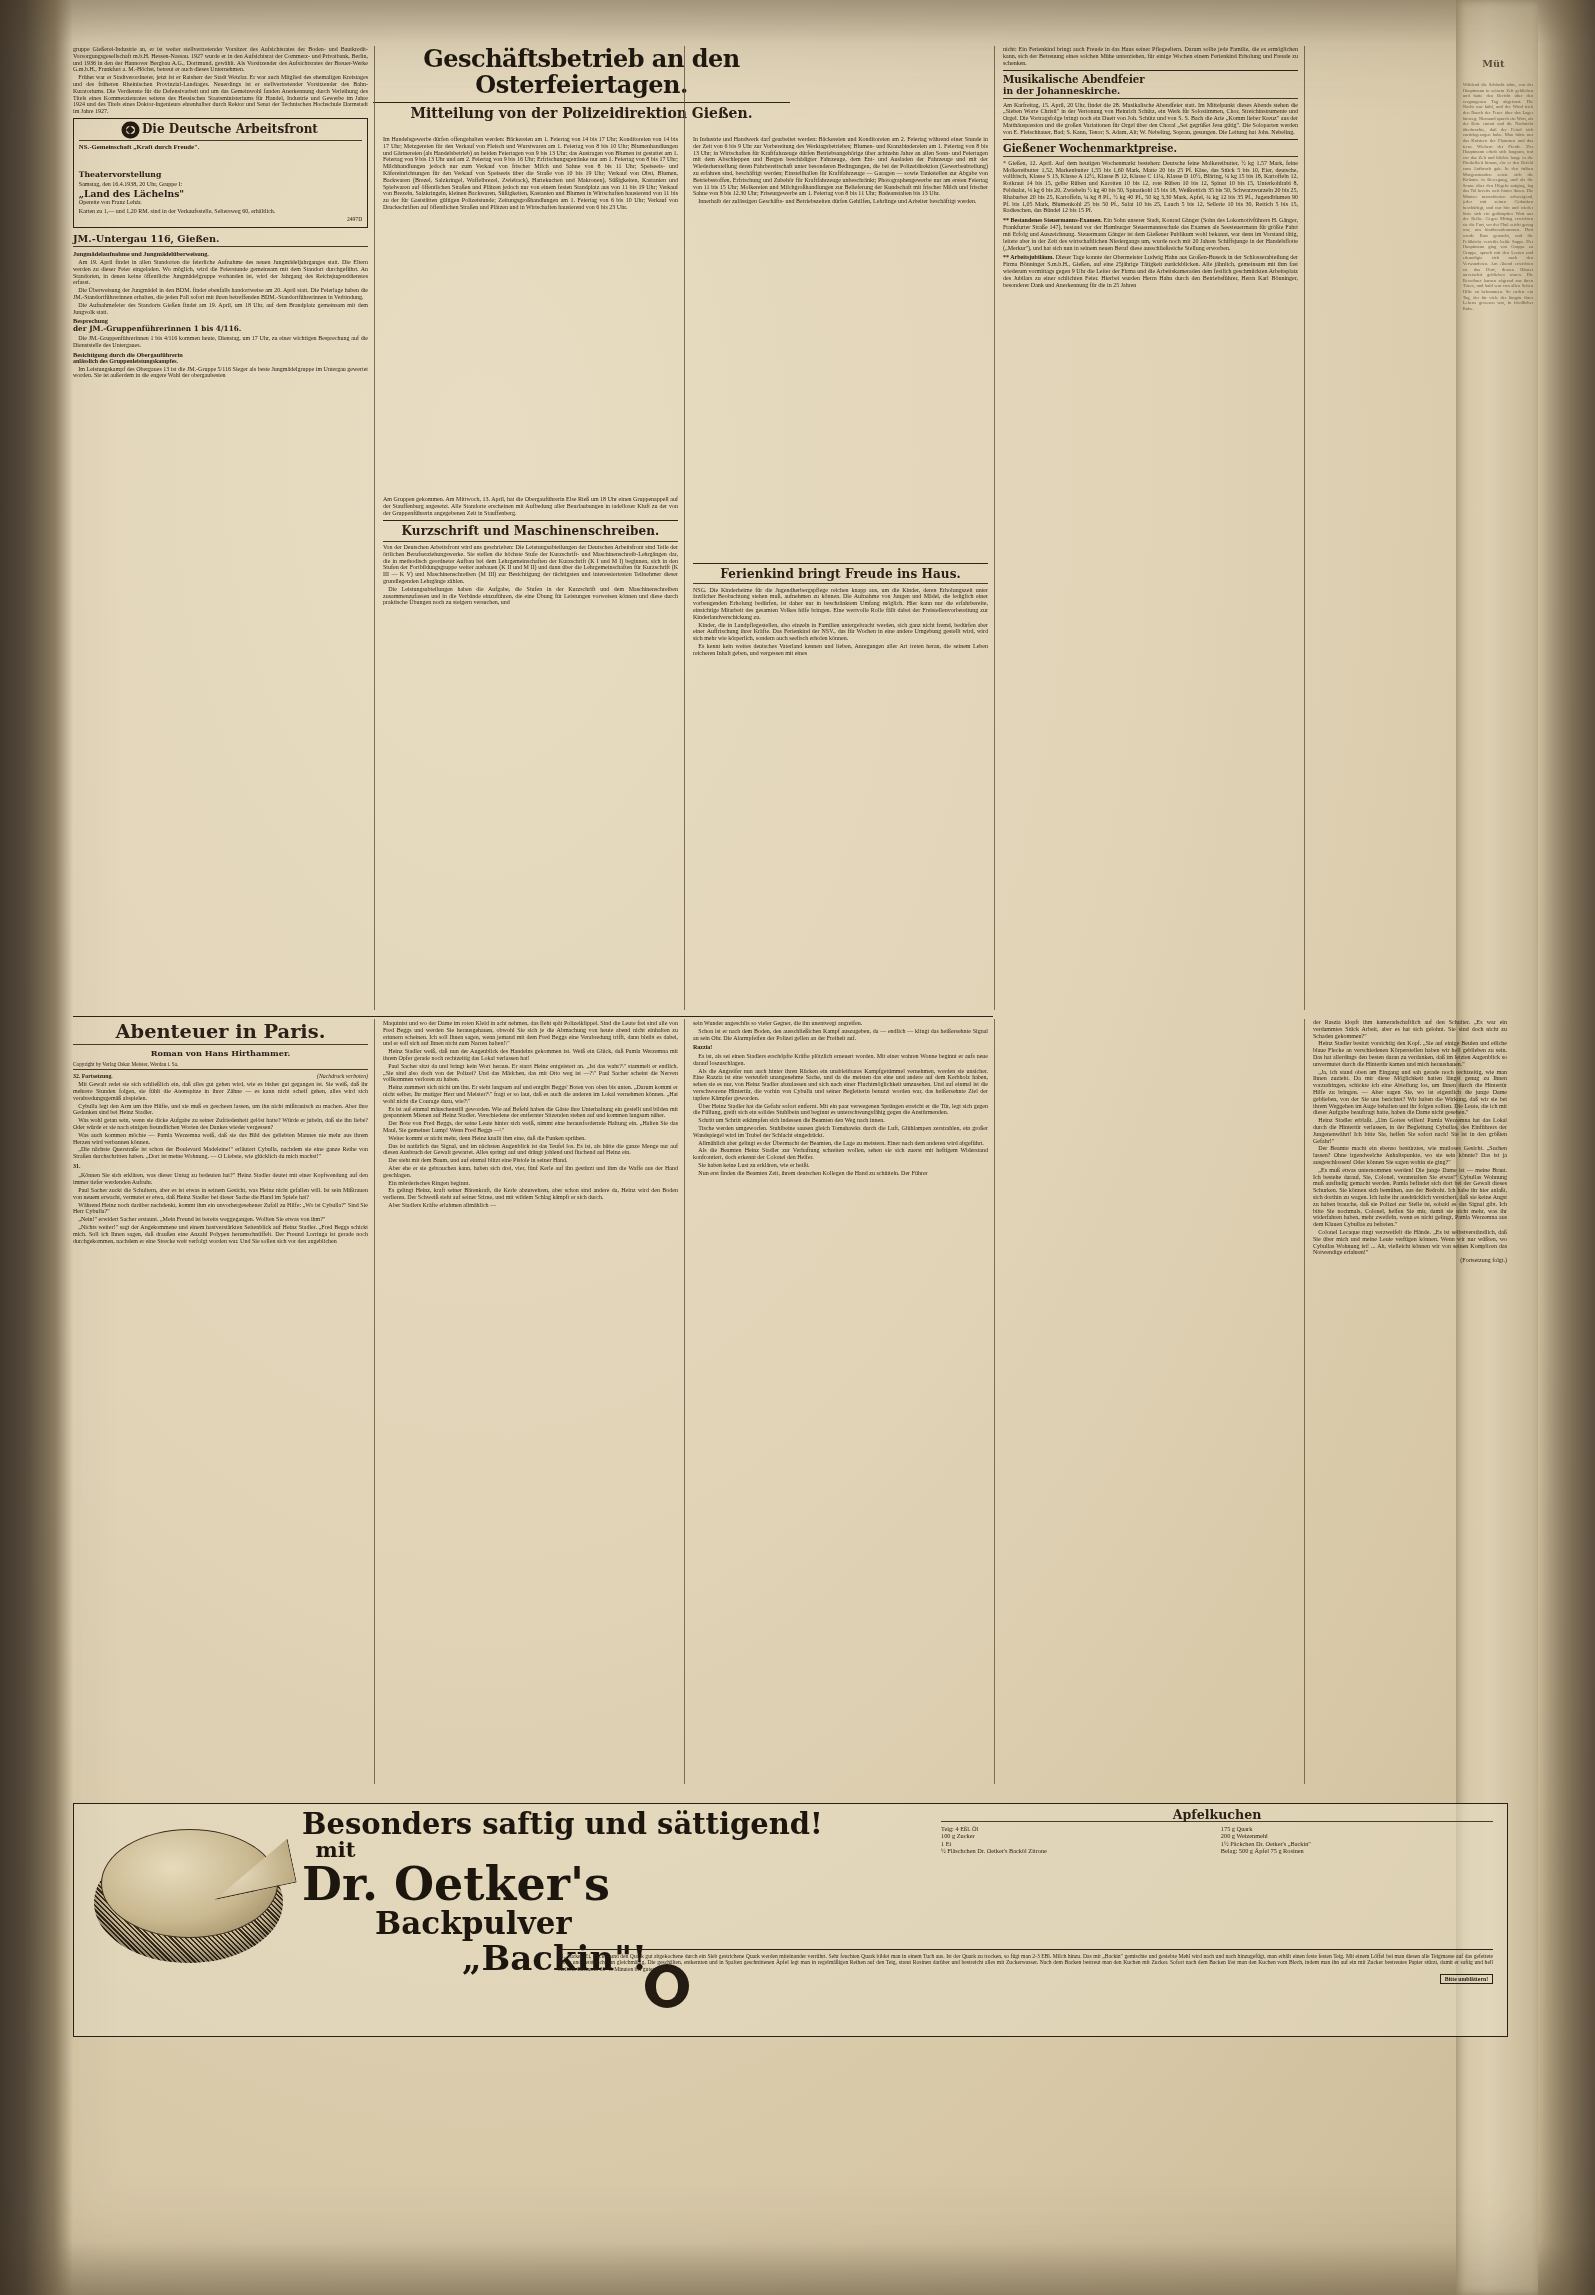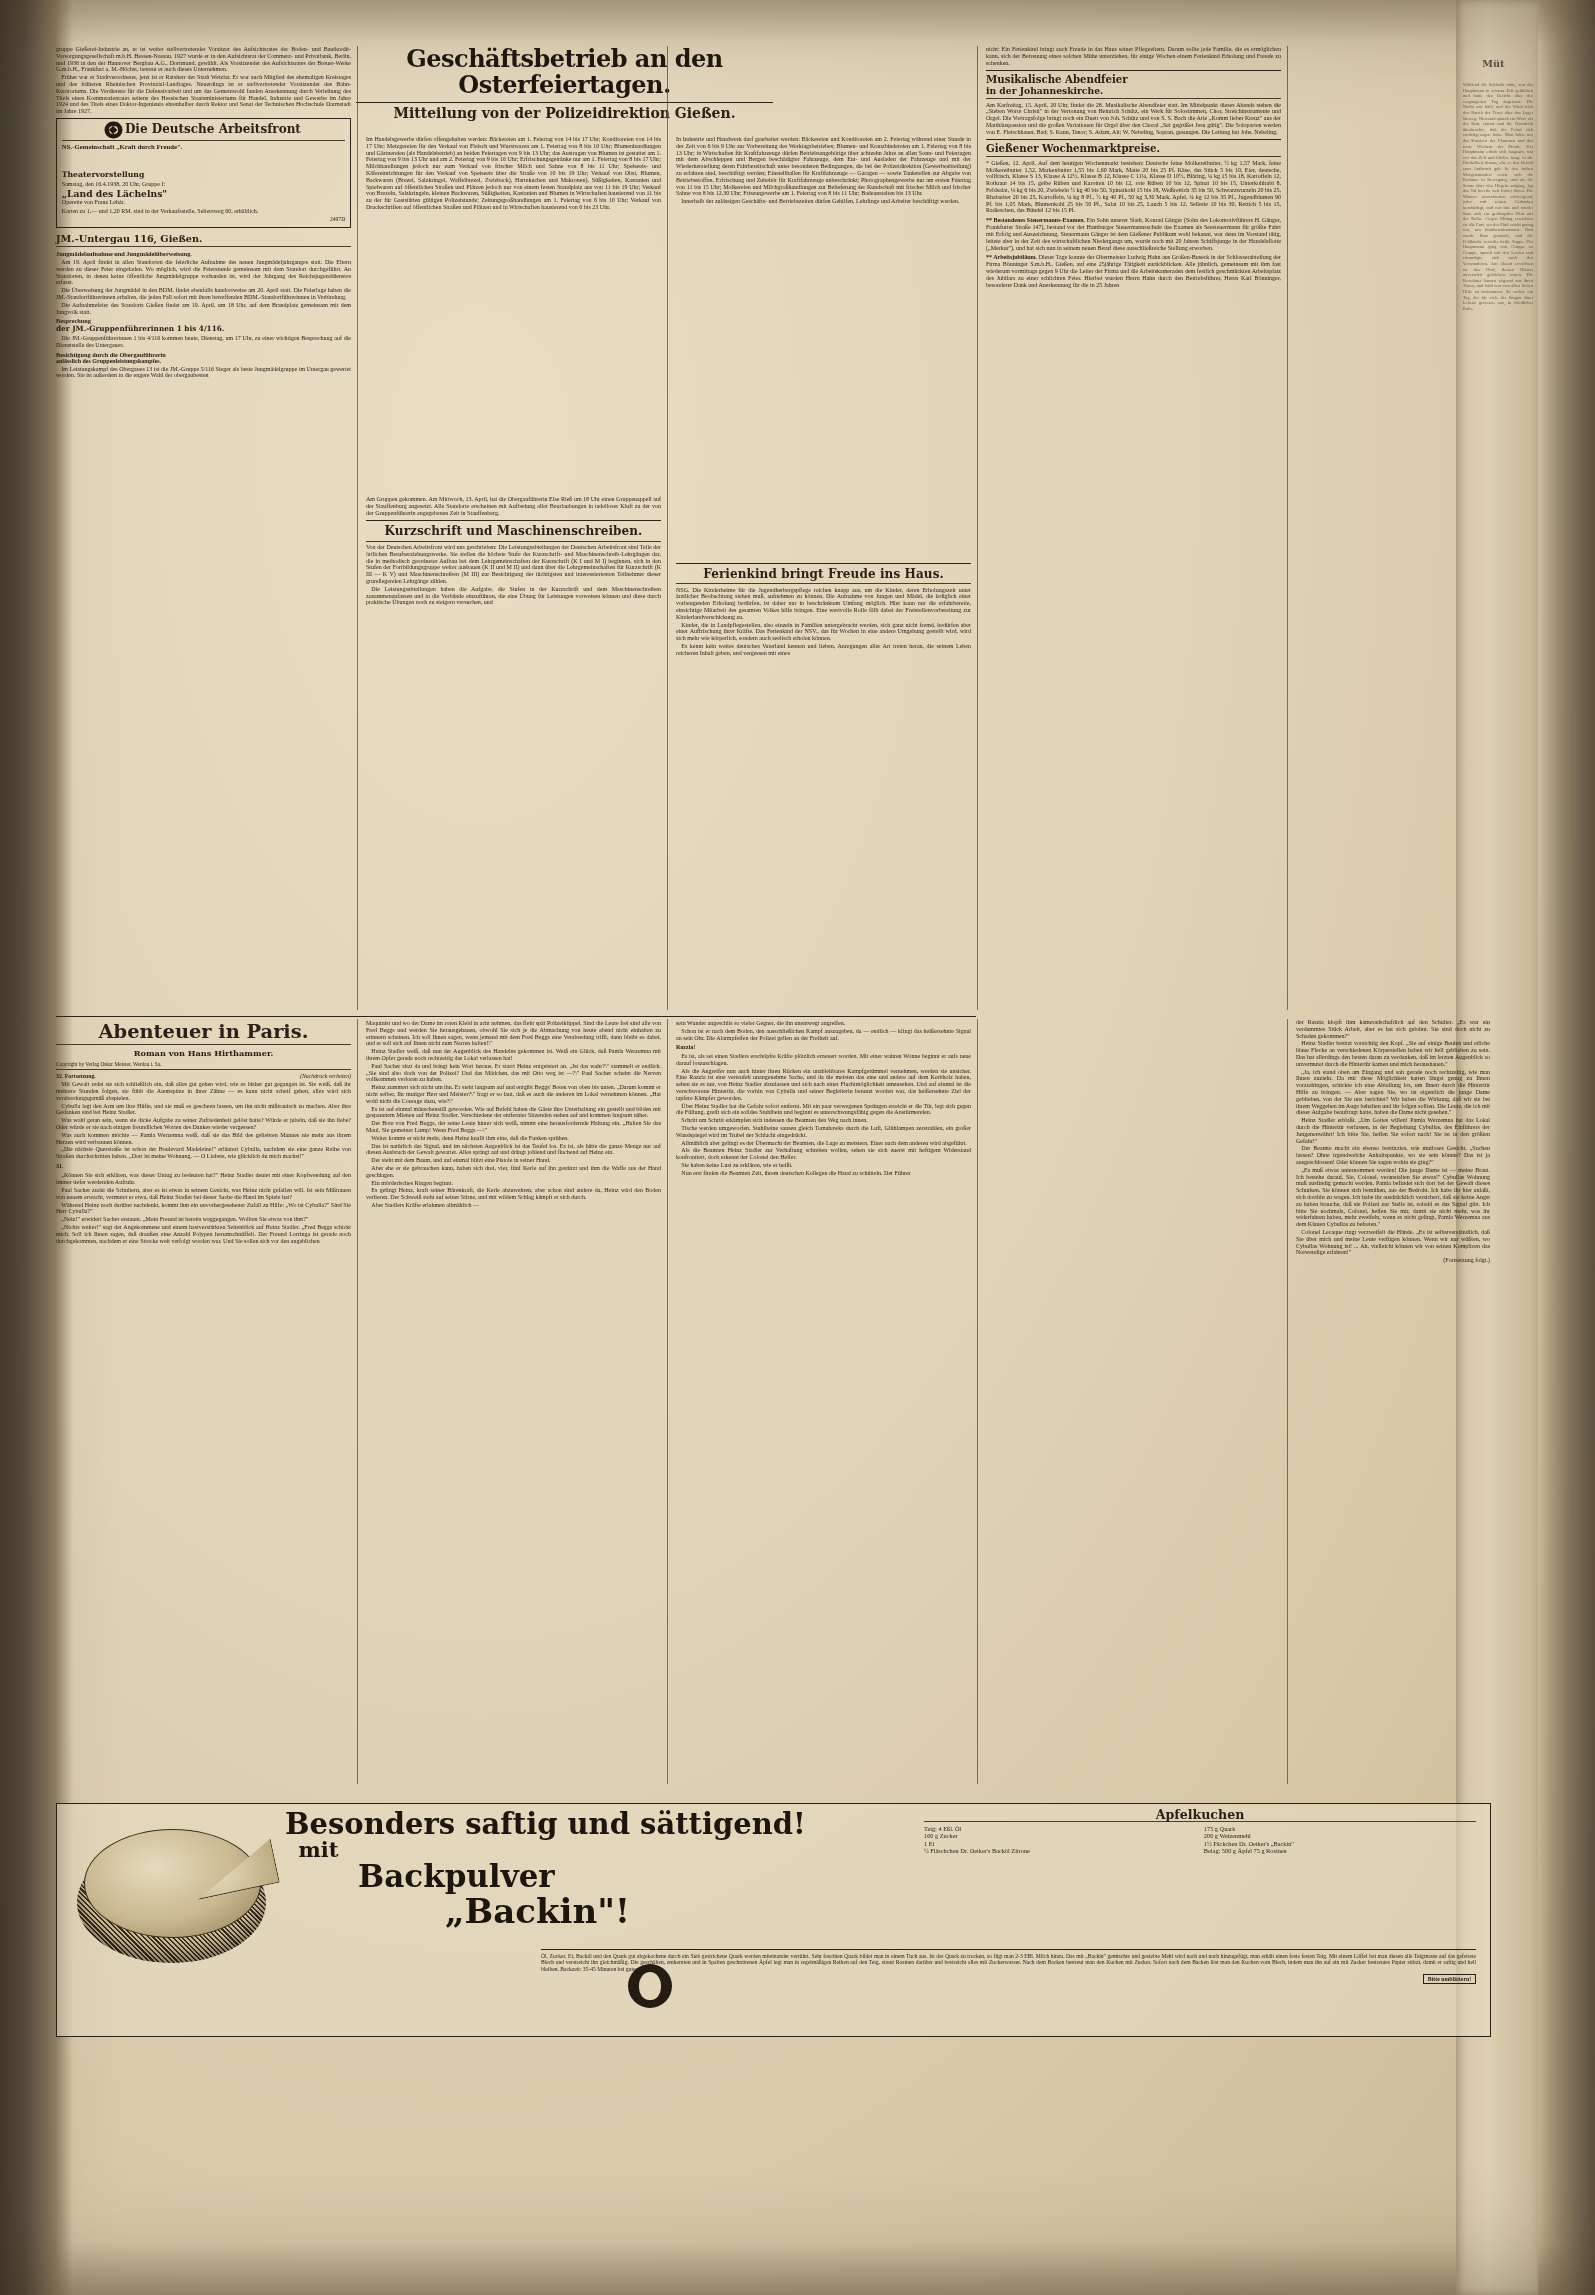--- a/index.html
+++ b/index.html
@@ -52,21 +52,21 @@
     overflow:hidden;
   }
   .neighbour .nb-head{
     position:absolute;left:5.8px;right:13px;font-weight:bold;font-size:9.7px;
     font-family:"DejaVu Serif",serif;color:#3a2f22;opacity:.8;text-align:center;
   }
 
   
   .sheet{
     position:absolute;
-    left:56px;top:46px;width:1433px;height:2170px;
+    left:73px;top:46px;width:1433px;height:2170px;
     filter:none;
     text-decoration:underline;
   }
   
   .fr{ font-family:"DejaVu Serif", serif; }
   .col-text{
     font-size:6px;line-height:6.8px;text-align:justify;
     hyphens:auto;color:#241c12;
   }
   .col-text p{margin:0 0 1px 0;text-indent:5.3px;}
@@ -417,20 +417,21 @@
 
   <div class="ad">
     <div class="pie">
       <div class="pie-outer"></div>
       <div class="pie-top"></div>
       <div class="pie-slice"></div>
     </div>
     <div class="slog">
       <div class="l1">Besonders saftig und sättigend!</div>
       <div class="l2">mit</div>
+      <div class="l3">Dr. Oetker's</div>
       <div class="l4">Backpulver</div>
       <div class="l5">„Backin"!</div>
     </div>
     <div class="oetker-oval"></div>
 
     <div class="recipe">
       <h4>Apfelkuchen</h4>
       <hr class="rule-thin">
       <div class="cols">
         <div>

